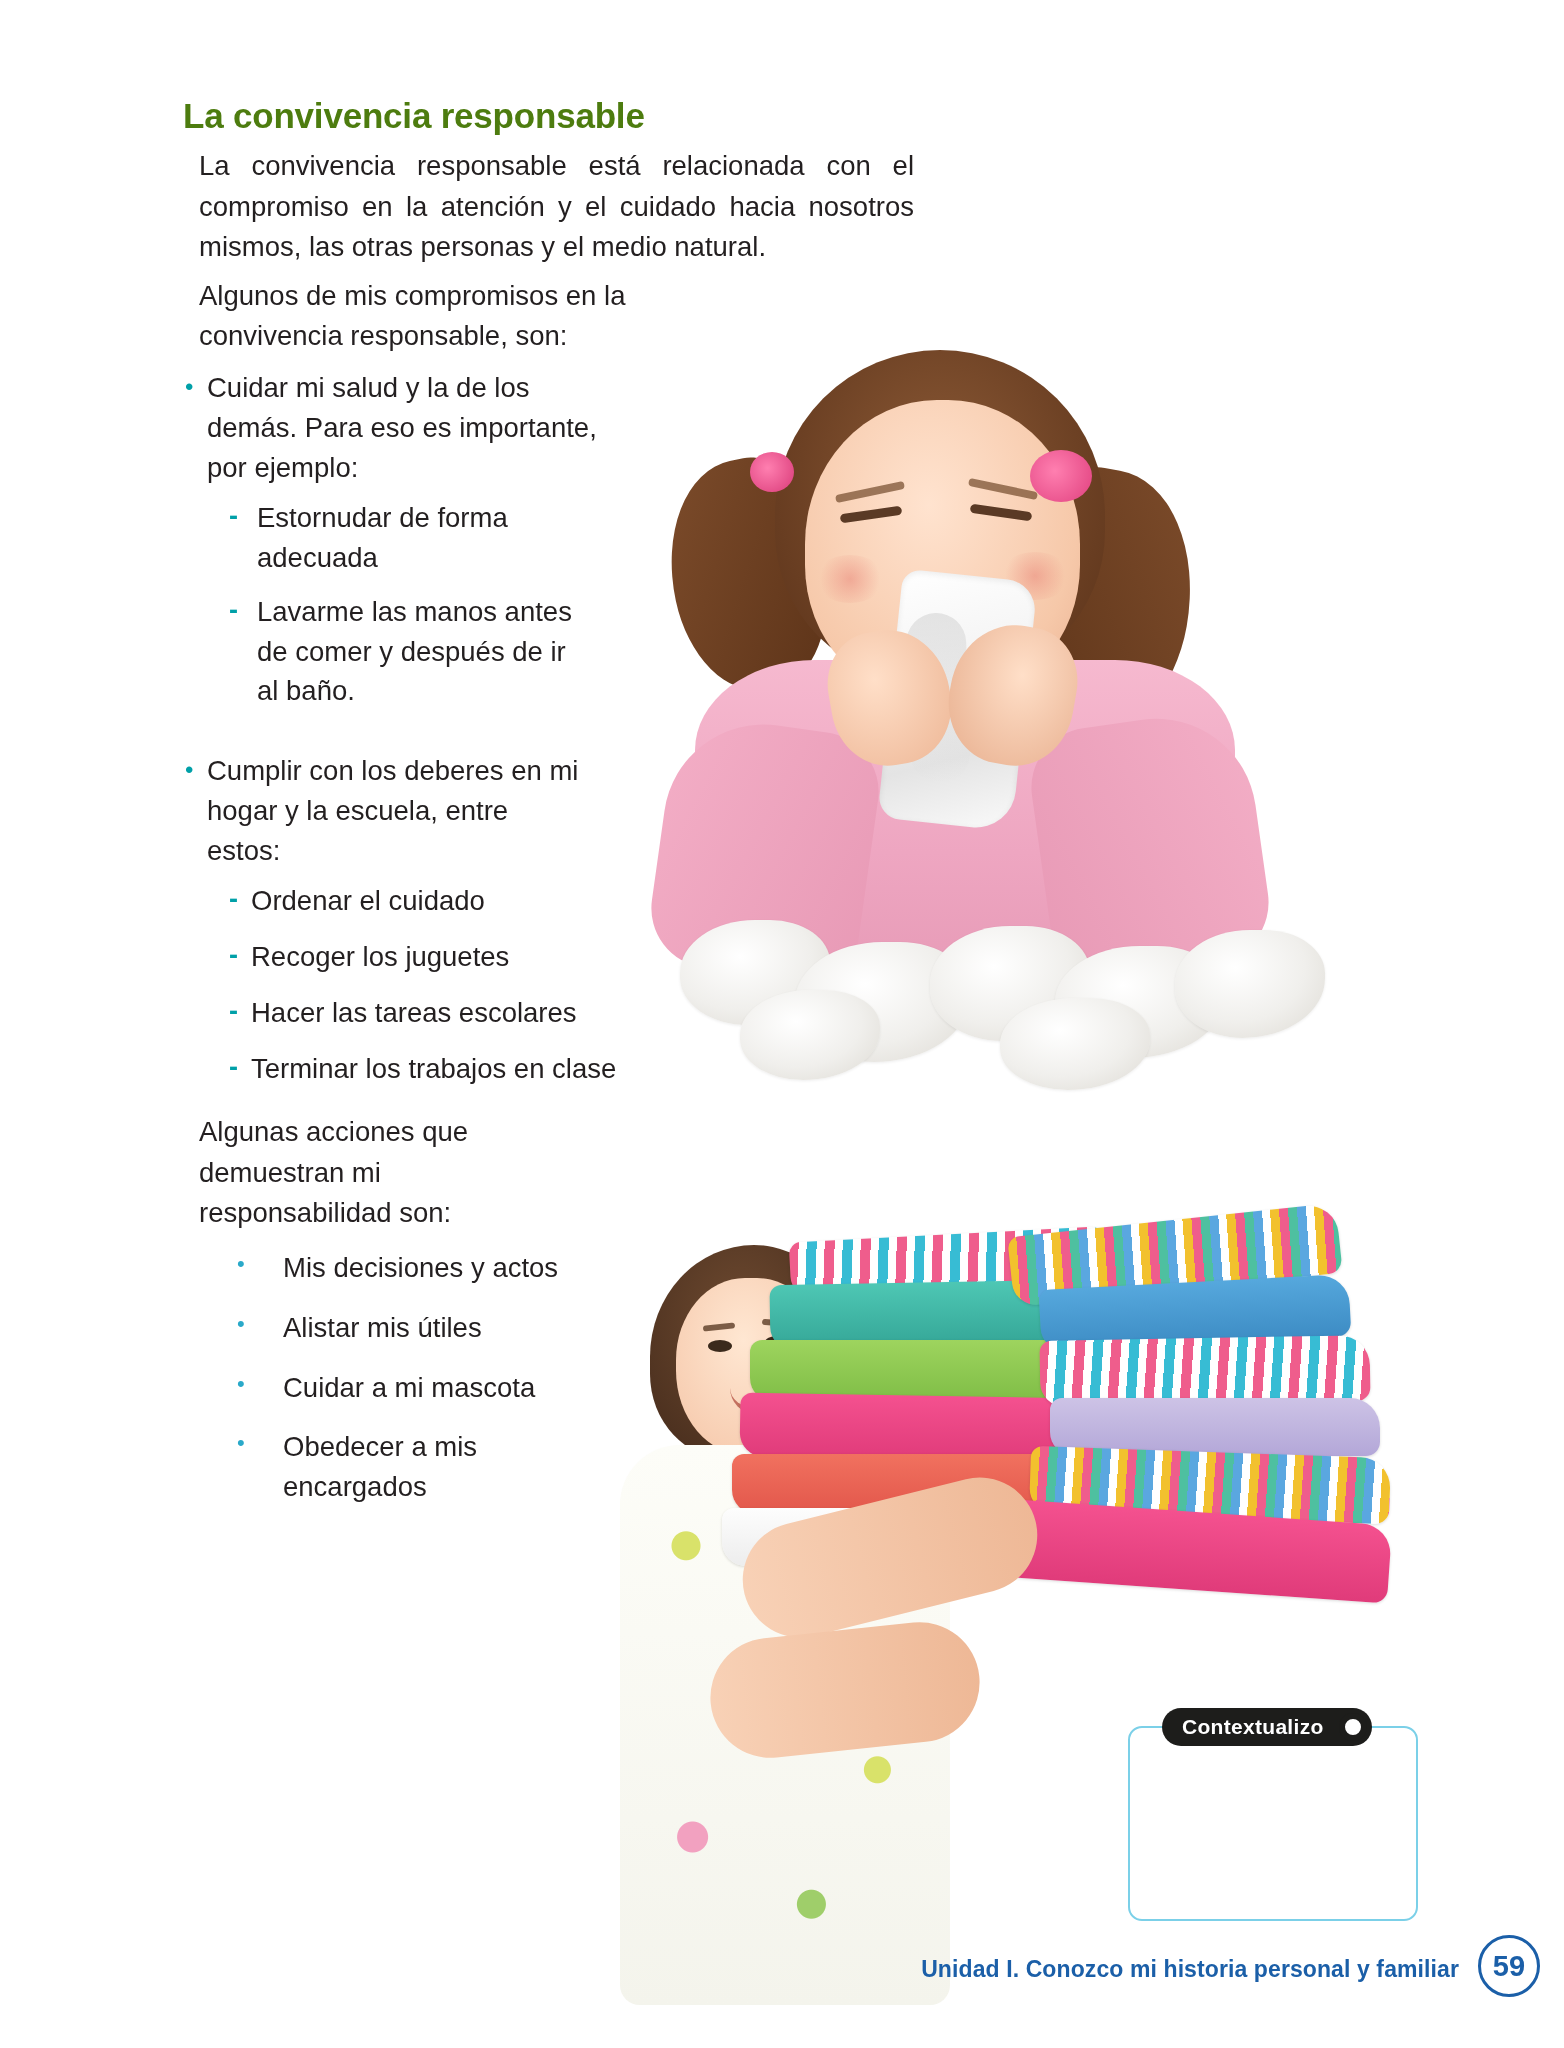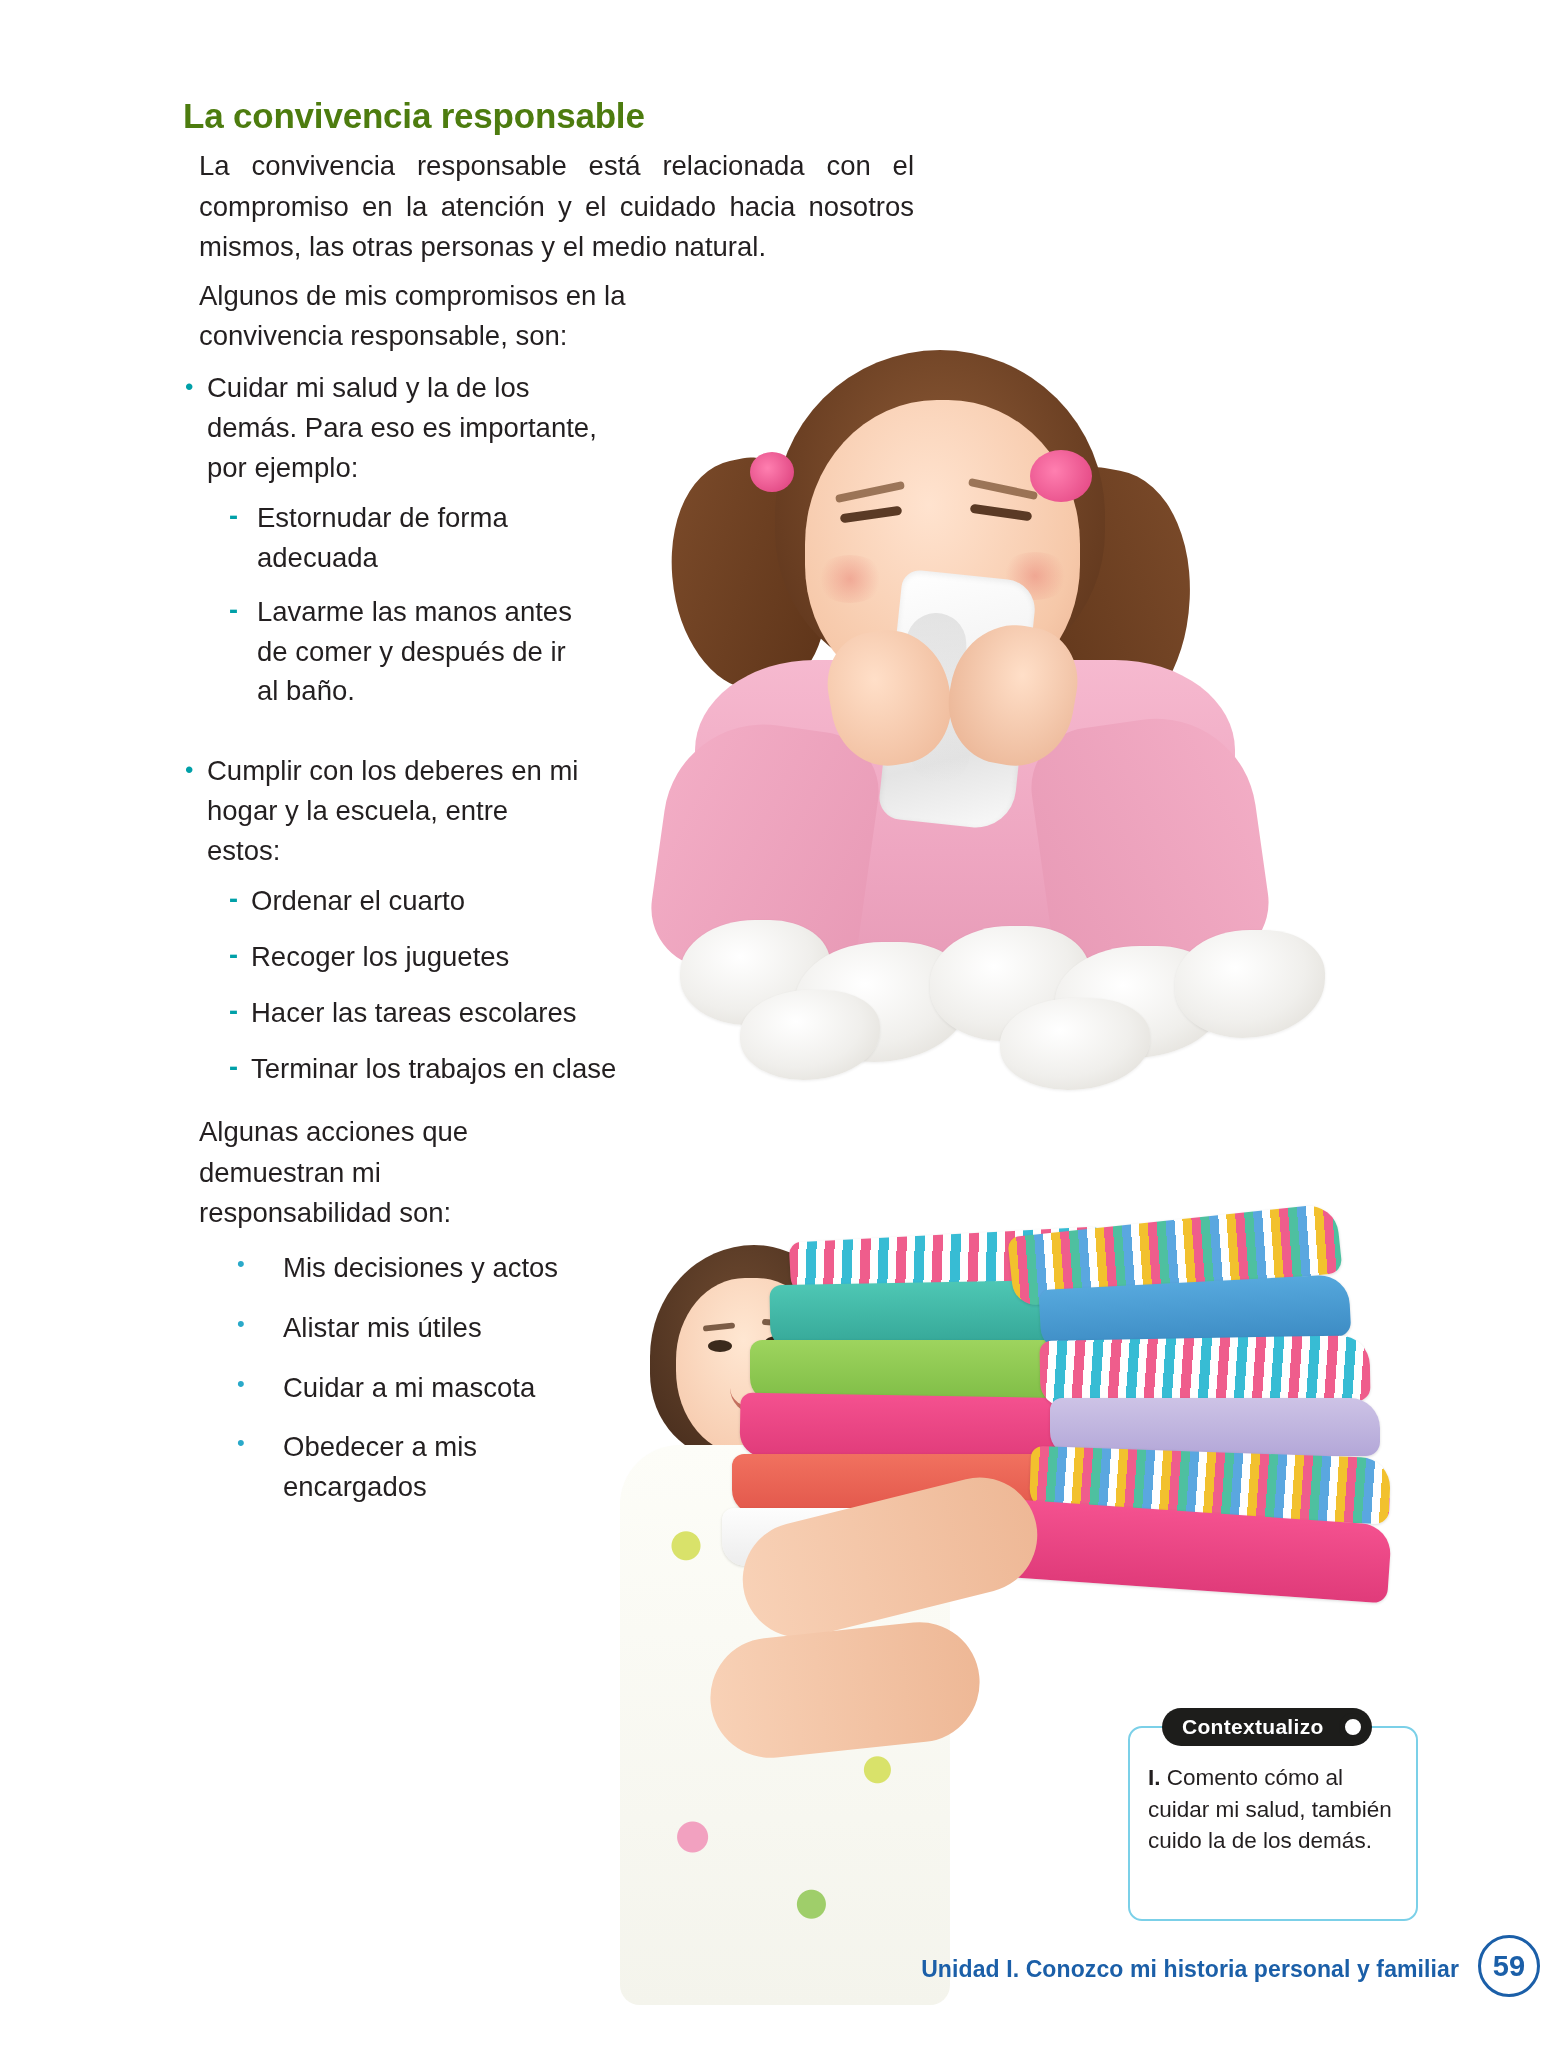--- a/index.html
+++ b/index.html
@@ -492,21 +492,21 @@
     <ul class="lvl1">
       <li style="width:400px;">
         <span class="b-dot">•</span>
         <span>Cumplir con los deberes en mi hogar y la escuela, entre estos:</span>
       </li>
     </ul>
 
     <ul class="lvl2 tight">
       <li>
         <span class="dash">-</span>
-        <span>Ordenar el cuarto</span>
+        <span>Ordenar el cuidado</span>
       </li>
       <li>
         <span class="dash">-</span>
         <span>Recoger los juguetes</span>
       </li>
       <li>
         <span class="dash">-</span>
         <span>Hacer las tareas escolares</span>
       </li>
       <li>
@@ -537,24 +537,20 @@
         <span>Obedecer a mis encargados</span>
       </li>
     </ul>
   </div>
 
   <div class="contextualizo">
     <div class="ctx-tab">
       <span>Contextualizo</span>
       <span class="ctx-knob"></span>
     </div>
-    <div class="ctx-body">
-      <span class="num">I.</span>
-      <span>Comento cómo al cuidar mi salud, también cuido la de los demás.</span>
-    </div>
   </div>
 
   <div class="footer">
     <div class="footer-text">Unidad I. Conozco mi historia personal y familiar</div>
     <div class="page-badge">59</div>
   </div>
 
 </div>
 
 </body></html>

